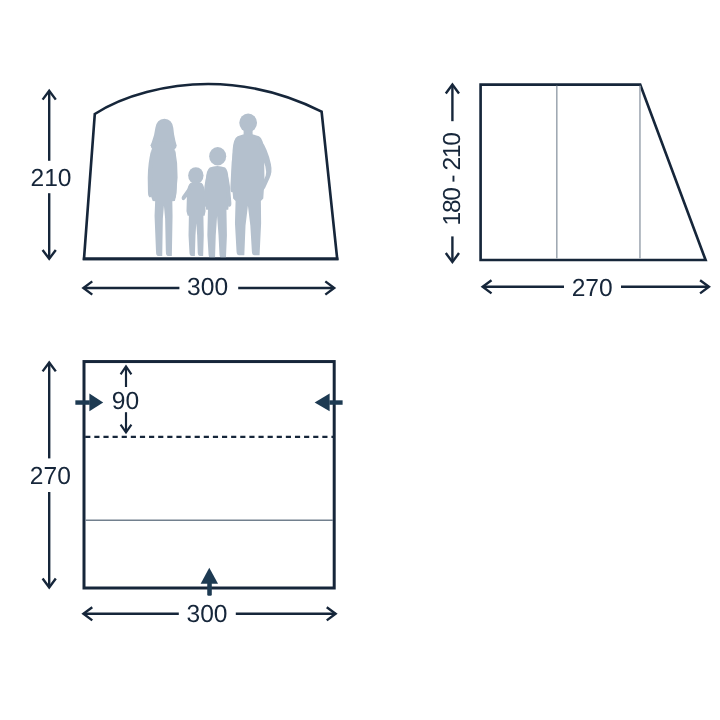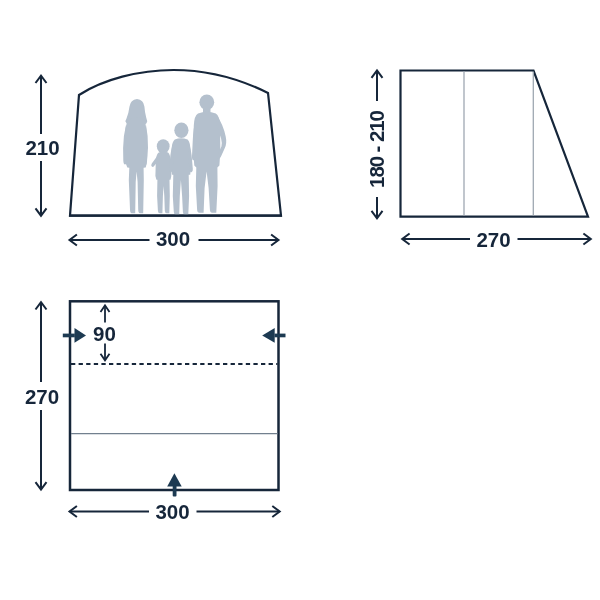--- a/index.html
+++ b/index.html
@@ -1,16 +1,16 @@
 <!DOCTYPE html>
 <html><head>
 <meta charset="utf-8">
 <style>
   html,body{margin:0;padding:0;background:#ffffff;}
-  .page{width:600px;height:600px;position:relative;background:#ffffff;font-weight:bold;}
+  .page{width:600px;height:600px;position:relative;background:#ffffff;}
   text{font-family:"Liberation Sans",sans-serif;fill:#16263a;}
 </style>
 </head>
 <body>
 <div class="page">
 <svg width="600" height="600" viewBox="0 0 600 600">
 
   <rect x="0" y="0" width="600" height="600" fill="#ffffff"></rect>
 
   <path d="M70,215.7 L79,95 C103,79.5 139,70 173.5,70 C208,70 240,79 268,93 L281,215.7 Z" fill="none" stroke="#16263a" stroke-width="2.2" stroke-linejoin="miter"></path>

